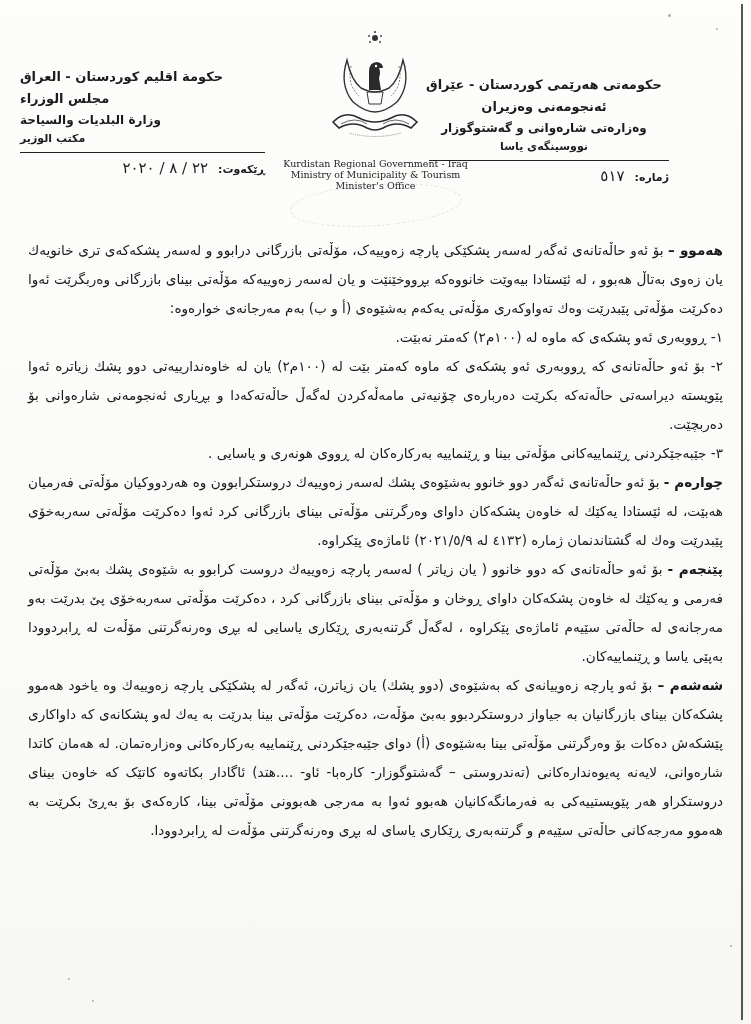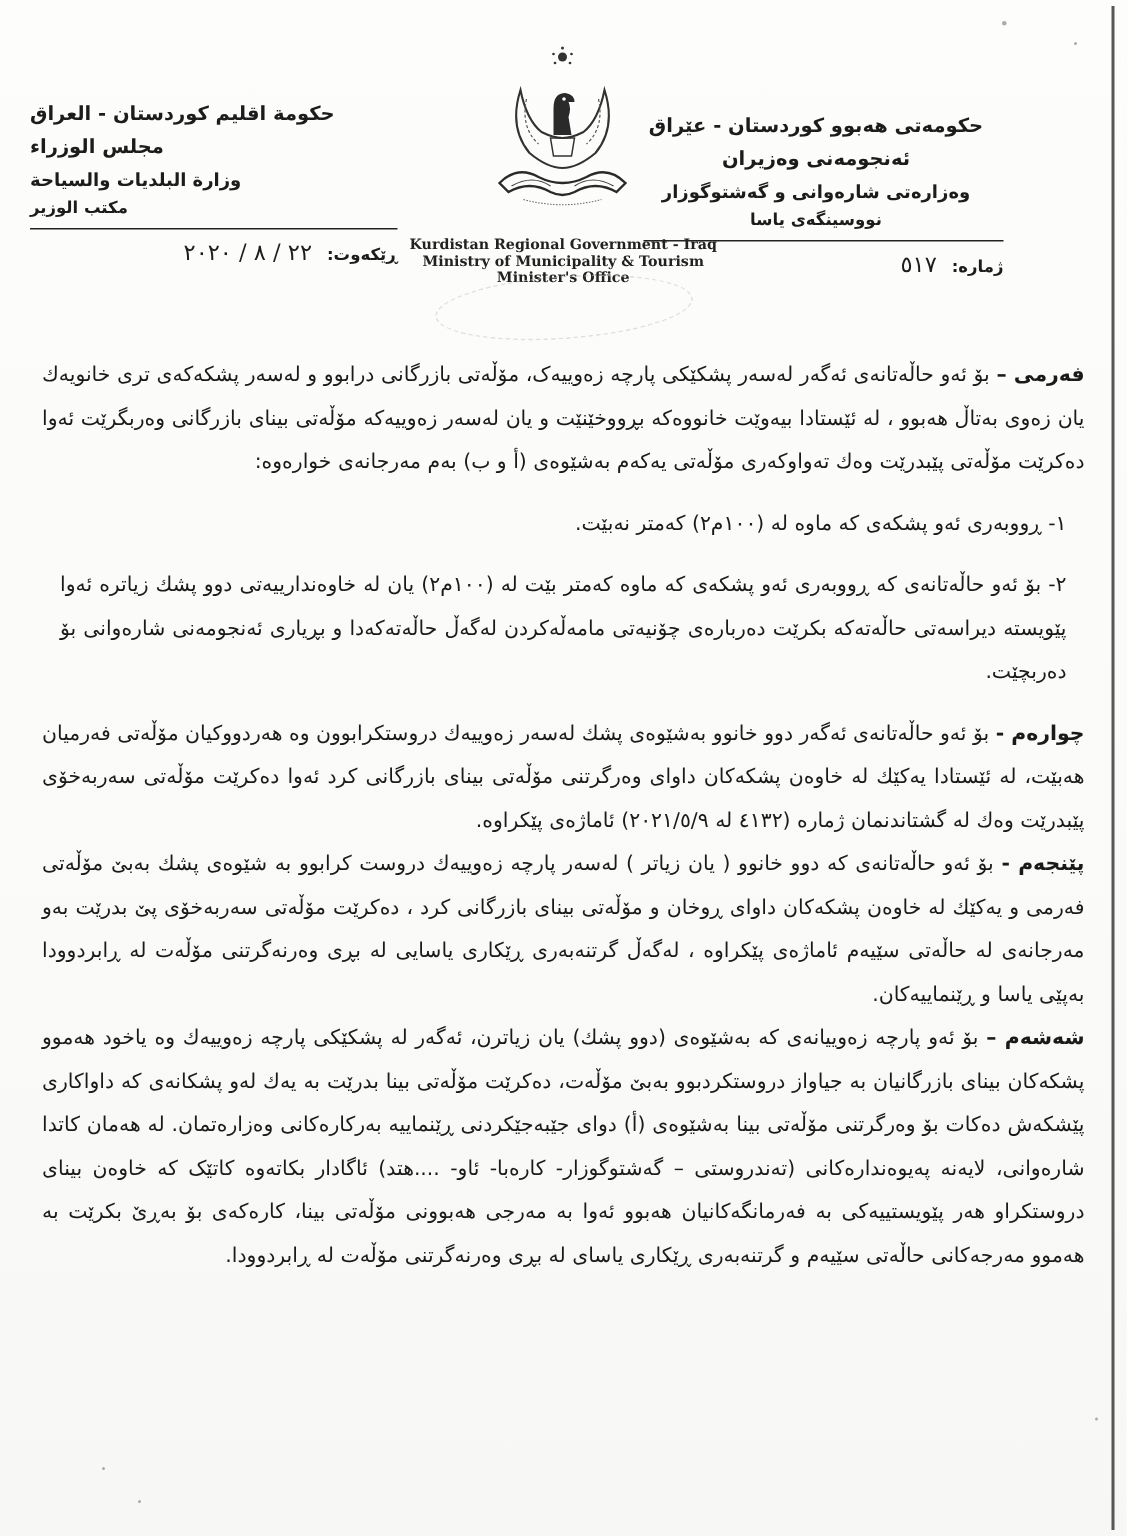--- a/index.html
+++ b/index.html
@@ -88,21 +88,21 @@
     }
     .emblem-caption {
       position: absolute;
       left: 268px;
       top: 158px;
       width: 215px;
       text-align: center;
       font-family: "DejaVu Serif", serif;
       font-size: 9.5px;
       line-height: 11px;
-      font-weight: bold;
+      font-weight: normal;
       color: #222;
     }
     .stamp {
       position: absolute;
       left: 290px;
       top: 184px;
       width: 170px;
       height: 40px;
       border: 1px dashed #c9c9c9;
       border-radius: 50%;
@@ -117,38 +117,38 @@
       top: 236px;
       direction: rtl;
       text-align: justify;
       font-size: 13.6px;
       line-height: 29px;
       color: #1a1a1a;
     }
     .para { margin: 0; }
     .para.gap-lg { }
     .lead { font-weight: bold; }
-    .list-item { margin: 12px; }
+    .list-item { margin: 0; }
     .speck {
       position: absolute;
       width: 3px; height: 3px;
       border-radius: 50%;
       background: #777;
       opacity: 0.6;
     }
   </style>
 </head>
 <body>
 
 <div class="page">
 
   <div class="right-border"></div>
 
   <div class="header-right">
-    <div class="hline">حکومەتی هەبوو کوردستان - عێراق</div>
+    <div class="hline">حکومەتی هەرێمی کوردستان - عێراق</div>
     <div class="hline">ئەنجومەنی وەزیران</div>
     <div class="hline sm">وەزارەتی شارەوانی و گەشتوگوزار</div>
     <div class="hline xs">نووسینگەی یاسا</div>
     <div class="header-rule"></div>
     <div class="ref-row">
       <span class="ref-label">ژمارە:</span>
       <span class="ref-value">٥١٧</span>
     </div>
   </div>
 
@@ -187,24 +187,25 @@
     <div>Kurdistan Regional Government - Iraq</div>
     <div>Ministry of Municipality &amp; Tourism</div>
     <div>Minister's Office</div>
   </div>
 
   <div class="stamp"></div>
 
   <div class="body-text">
 
     <p class="para">
-      <span class="lead">فەرمی –</span><span> بۆ ئەو حاڵەتانەی ئەگەر لەسەر پشکێکی پارچە زەوییەک، مۆڵەتی بازرگانی درابوو و لەسەر پشکەکەی تری خانویەك یان زەوی بەتاڵ هەبوو ، لە ئێستادا بیەوێت خانووەکە بڕووخێنێت و یان لەسەر زەوییەکە مۆڵەتی بینای بازرگانی وەربگرێت ئەوا دەکرێت مۆڵەتی پێبدرێت وەك تەواوکەری مۆڵەتی یەکەم بەشێوەی (أ و ب) بەم مەرجانەی خوارەوە:</span>
+      <span class="lead">هەموو –</span><span> بۆ ئەو حاڵەتانەی ئەگەر لەسەر پشکێکی پارچە زەوییەک، مۆڵەتی بازرگانی درابوو و لەسەر پشکەکەی تری خانویەك یان زەوی بەتاڵ هەبوو ، لە ئێستادا بیەوێت خانووەکە بڕووخێنێت و یان لەسەر زەوییەکە مۆڵەتی بینای بازرگانی وەربگرێت ئەوا دەکرێت مۆڵەتی پێبدرێت وەك تەواوکەری مۆڵەتی یەکەم بەشێوەی (أ و ب) بەم مەرجانەی خوارەوە:</span>
     </p>
     <p class="list-item">١- ڕووبەری ئەو پشکەی کە ماوە لە (١٠٠م٢) کەمتر نەبێت.</p>
     <p class="list-item">٢- بۆ ئەو حاڵەتانەی کە ڕووبەری ئەو پشکەی کە ماوە کەمتر بێت لە (١٠٠م٢) یان لە خاوەندارییەتی دوو پشك زیاترە ئەوا پێویستە دیراسەتی حاڵەتەکە بکرێت دەربارەی چۆنیەتی مامەڵەکردن لەگەڵ حاڵەتەکەدا و بڕیاری ئەنجومەنی شارەوانی بۆ دەربچێت.</p>
+    <p class="list-item">٣- جێبەجێکردنی ڕێنماییەکانی مۆڵەتی بینا و ڕێنماییە بەرکارەکان لە ڕووی هونەری و یاسایی .</p>
 
     <p class="para gap-lg">
       <span class="lead">چوارەم -</span><span> بۆ ئەو حاڵەتانەی ئەگەر دوو خانوو بەشێوەی پشك لەسەر زەوییەك دروستکرابوون وە هەردووکیان مۆڵەتی فەرمیان هەبێت، لە ئێستادا یەکێك لە خاوەن پشکەکان داوای وەرگرتنی مۆڵەتی بینای بازرگانی کرد ئەوا دەکرێت مۆڵەتی سەربەخۆی پێبدرێت وەك لە گشتاندنمان ژمارە (٤١٣٢ لە ٢٠٢١/٥/٩) ئاماژەی پێکراوە.</span>
     </p>
 
     <p class="para gap-lg">
       <span class="lead">پێنجەم -</span><span> بۆ ئەو حاڵەتانەی کە دوو خانوو ( یان زیاتر ) لەسەر پارچە زەوییەك دروست کرابوو بە شێوەی پشك بەبێ مۆڵەتی فەرمی و یەکێك لە خاوەن پشکەکان داوای ڕوخان و مۆڵەتی بینای بازرگانی کرد ، دەکرێت مۆڵەتی سەربەخۆی پێ بدرێت بەو مەرجانەی لە حاڵەتی سێیەم ئاماژەی پێکراوە ، لەگەڵ گرتنەبەری ڕێکاری یاسایی لە بڕی وەرنەگرتنی مۆڵەت لە ڕابردوودا بەپێی یاسا و ڕێنماییەکان.</span>
     </p>
 
     <p class="para gap-lg">

